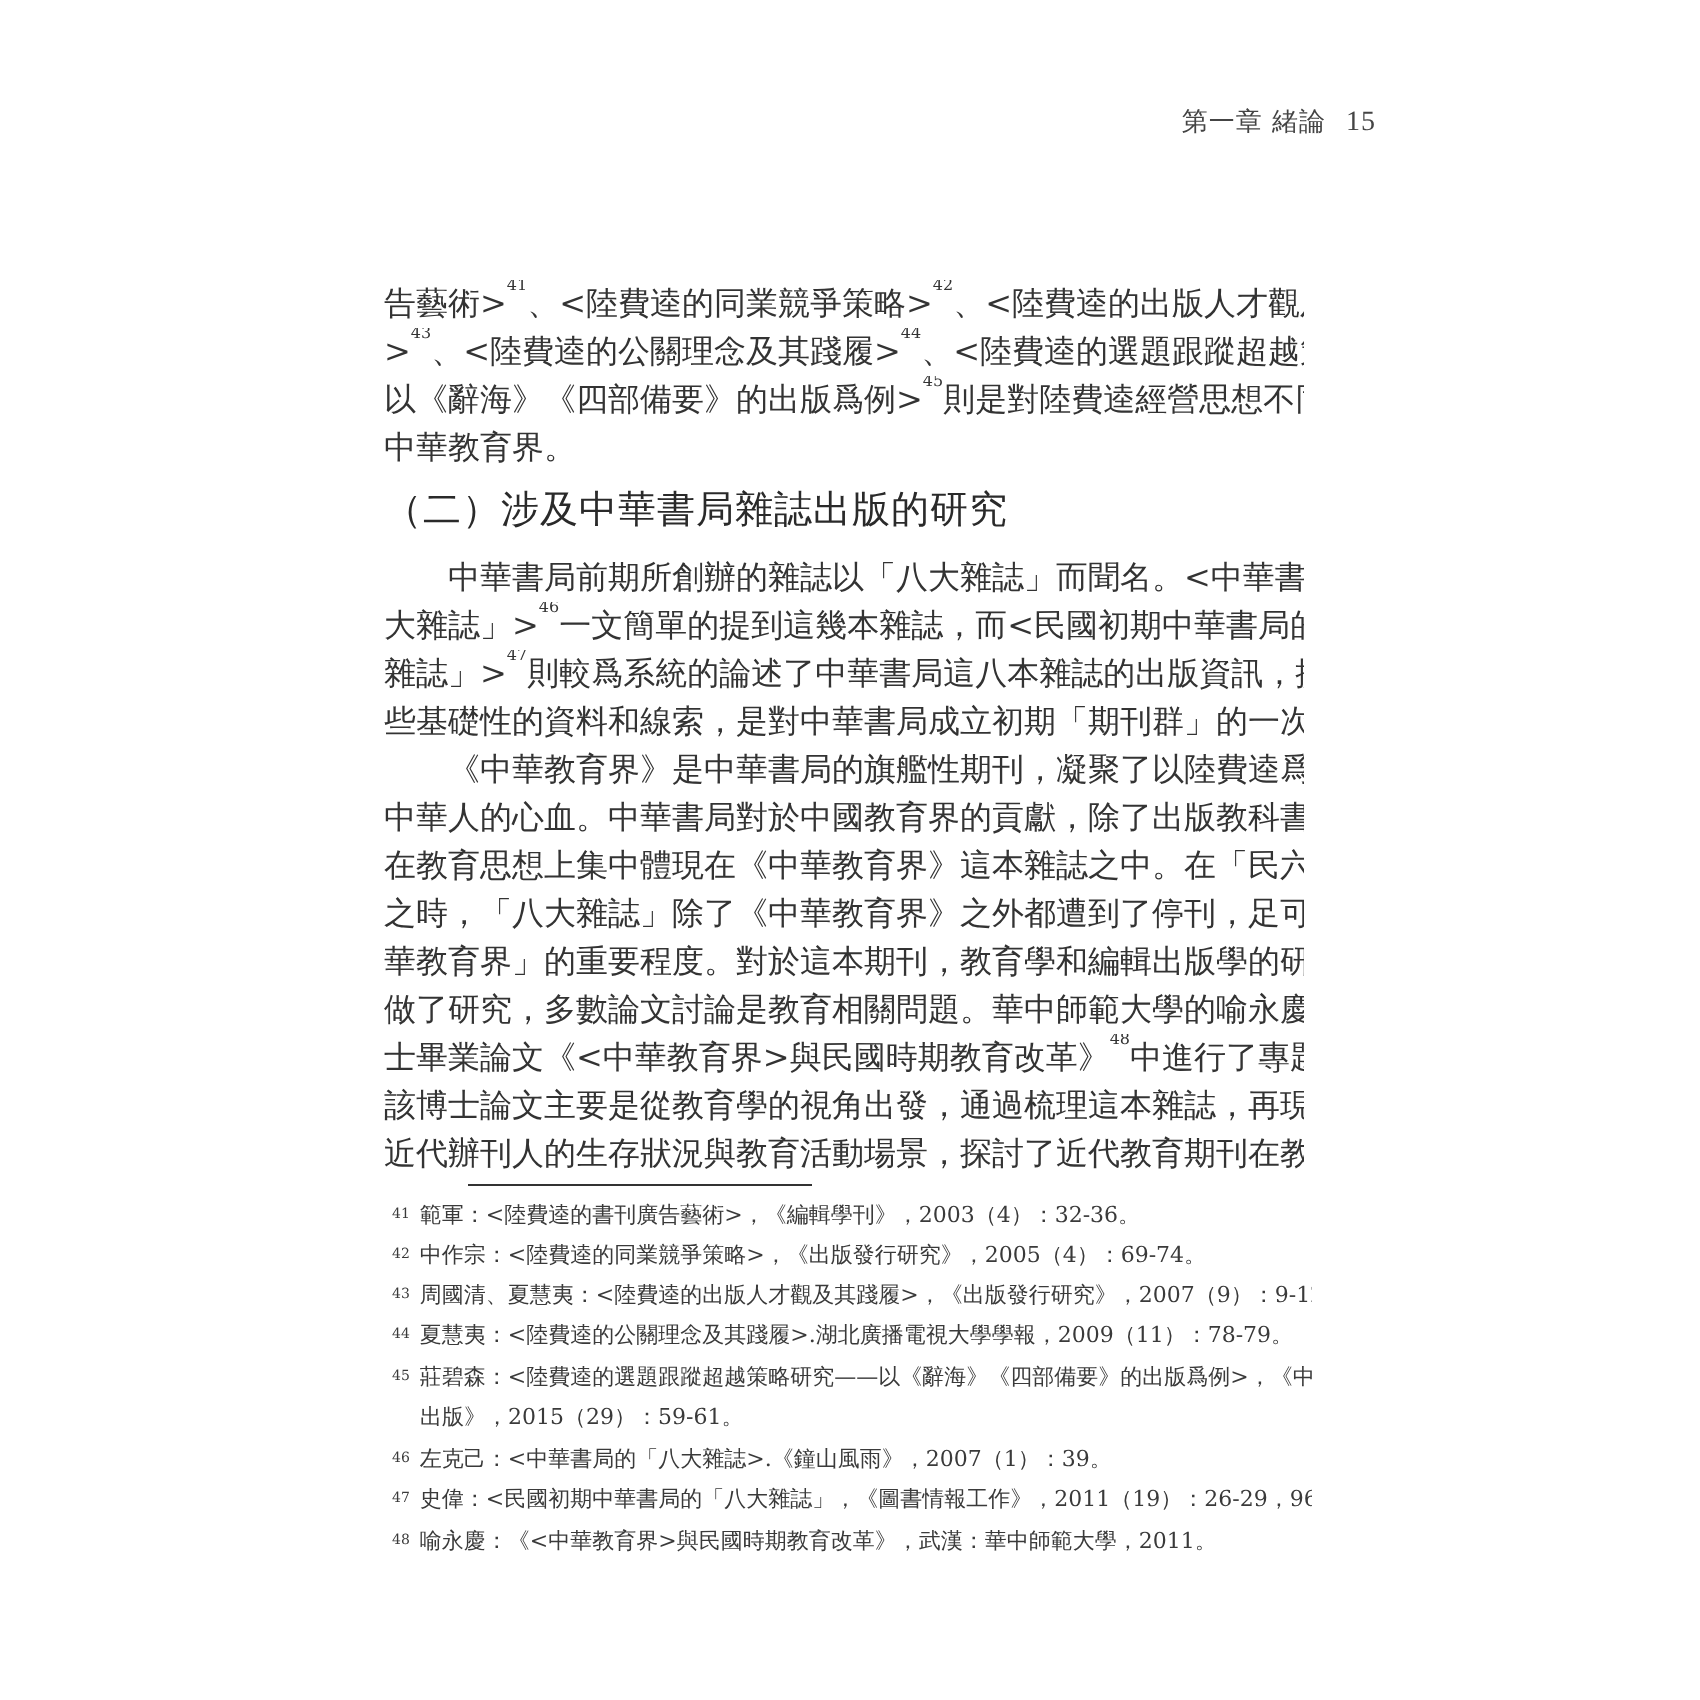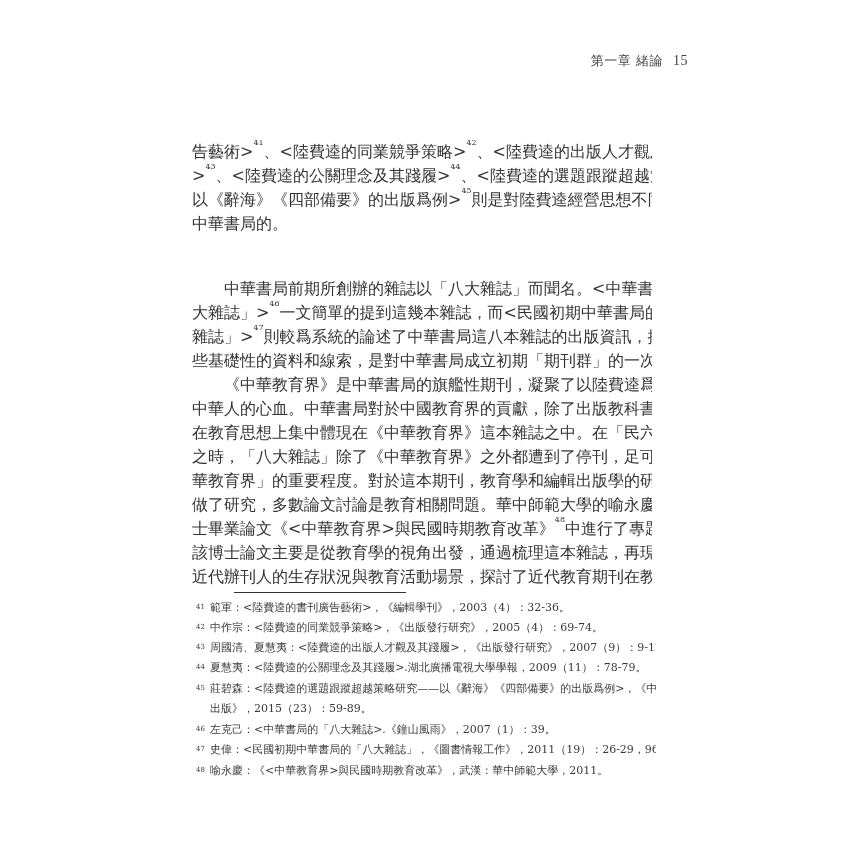--- a/index.html
+++ b/index.html
@@ -42,46 +42,47 @@
 
   <div class="running-head">
     <span>第一章 緒論</span><span class="pn">15</span>
   </div>
 
   <div class="body-text">
 
     <div class="line" style="top:0px"><span>告藝術&gt;</span><sup>41</sup><span>、&lt;陸費逵的同業競爭策略&gt;</span><sup>42</sup><span>、&lt;陸費逵的出版人才觀及其踐履</span></div>
     <div class="line" style="top:24px"><span>&gt;</span><sup>43</sup><span>、&lt;陸費逵的公關理念及其踐履&gt;</span><sup>44</sup><span>、&lt;陸費逵的選題跟蹤超越策略研究——</span></div>
     <div class="line" style="top:48px"><span>以《辭海》《四部備要》的出版爲例&gt;</span><sup>45</sup><span>則是對陸費逵經營思想不同方面的</span></div>
-    <div class="line last" style="top:72px"><span>中華書局的。</span></div>
+    <div class="line last" style="top:72px"><span>中華教育界。</span></div>
 
     <div class="line indent" style="top:137px"><span>中華書局前期所創辦的雜誌以「八大雜誌」而聞名。&lt;中華書局的「八</span></div>
     <div class="line" style="top:161px"><span>大雜誌」&gt;</span><sup>46</sup><span>一文簡單的提到這幾本雜誌，而&lt;民國初期中華書局的「八大</span></div>
     <div class="line" style="top:185px"><span>雜誌」&gt;</span><sup>47</sup><span>則較爲系統的論述了中華書局這八本雜誌的出版資訊，提供了一</span></div>
     <div class="line last" style="top:209px"><span>些基礎性的資料和線索，是對中華書局成立初期「期刊群」的一次總結。</span></div>
 
     <div class="line indent" style="top:233px"><span>《中華教育界》是中華書局的旗艦性期刊，凝聚了以陸費逵爲代表的</span></div>
     <div class="line" style="top:257px"><span>中華人的心血。中華書局對於中國教育界的貢獻，除了出版教科書之外，</span></div>
     <div class="line" style="top:281px"><span>在教育思想上集中體現在《中華教育界》這本雜誌之中。在「民六危機」</span></div>
     <div class="line" style="top:305px"><span>之時，「八大雜誌」除了《中華教育界》之外都遭到了停刊，足可以看出「中</span></div>
     <div class="line" style="top:329px"><span>華教育界」的重要程度。對於這本期刊，教育學和編輯出版學的研究者都</span></div>
     <div class="line" style="top:353px"><span>做了研究，多數論文討論是教育相關問題。華中師範大學的喻永慶在其博</span></div>
     <div class="line" style="top:377px"><span>士畢業論文《&lt;中華教育界&gt;與民國時期教育改革》</span><sup>48</sup><span>中進行了專題研究。</span></div>
     <div class="line" style="top:401px"><span>該博士論文主要是從教育學的視角出發，通過梳理這本雜誌，再現了中國</span></div>
     <div class="line" style="top:425px"><span>近代辦刊人的生存狀況與教育活動場景，探討了近代教育期刊在教育思</span></div>
   </div>
 
+  <div class="heading">（二）涉及中華書局雜誌出版的研究</div>
 
   <div class="fn-rule"></div>
 
   <div class="footnotes">
     <div class="fn" style="top:0px"><span class="num">41</span><span>範軍：&lt;陸費逵的書刊廣告藝術&gt;，《編輯學刊》，2003（4）：32-36。</span></div>
     <div class="fn" style="top:20px"><span class="num">42</span><span>中作宗：&lt;陸費逵的同業競爭策略&gt;，《出版發行研究》，2005（4）：69-74。</span></div>
     <div class="fn" style="top:40px"><span class="num">43</span><span>周國清、夏慧夷：&lt;陸費逵的出版人才觀及其踐履&gt;，《出版發行研究》，2007（9）：9-12。</span></div>
     <div class="fn" style="top:60px"><span class="num">44</span><span>夏慧夷：&lt;陸費逵的公關理念及其踐履&gt;.湖北廣播電視大學學報，2009（11）：78-79。</span></div>
     <div class="fn" style="top:81px"><span class="num">45</span><span>莊碧森：&lt;陸費逵的選題跟蹤超越策略研究——以《辭海》《四部備要》的出版爲例&gt;，《中國</span></div>
-    <div class="fn" style="top:101px"><span class="cont">出版》，2015（23）：59-89。</span></div>
+    <div class="fn" style="top:101px"><span class="cont">出版》，2015（29）：59-61。</span></div>
     <div class="fn" style="top:122px"><span class="num">46</span><span>左克己：&lt;中華書局的「八大雜誌&gt;.《鐘山風雨》，2007（1）：39。</span></div>
     <div class="fn" style="top:142px"><span class="num">47</span><span>史偉：&lt;民國初期中華書局的「八大雜誌」，《圖書情報工作》，2011（19）：26-29，96。</span></div>
     <div class="fn" style="top:163px"><span class="num">48</span><span>喻永慶：《&lt;中華教育界&gt;與民國時期教育改革》，武漢：華中師範大學，2011。</span></div>
   </div>
 
 </div>
 
 </body></html>

